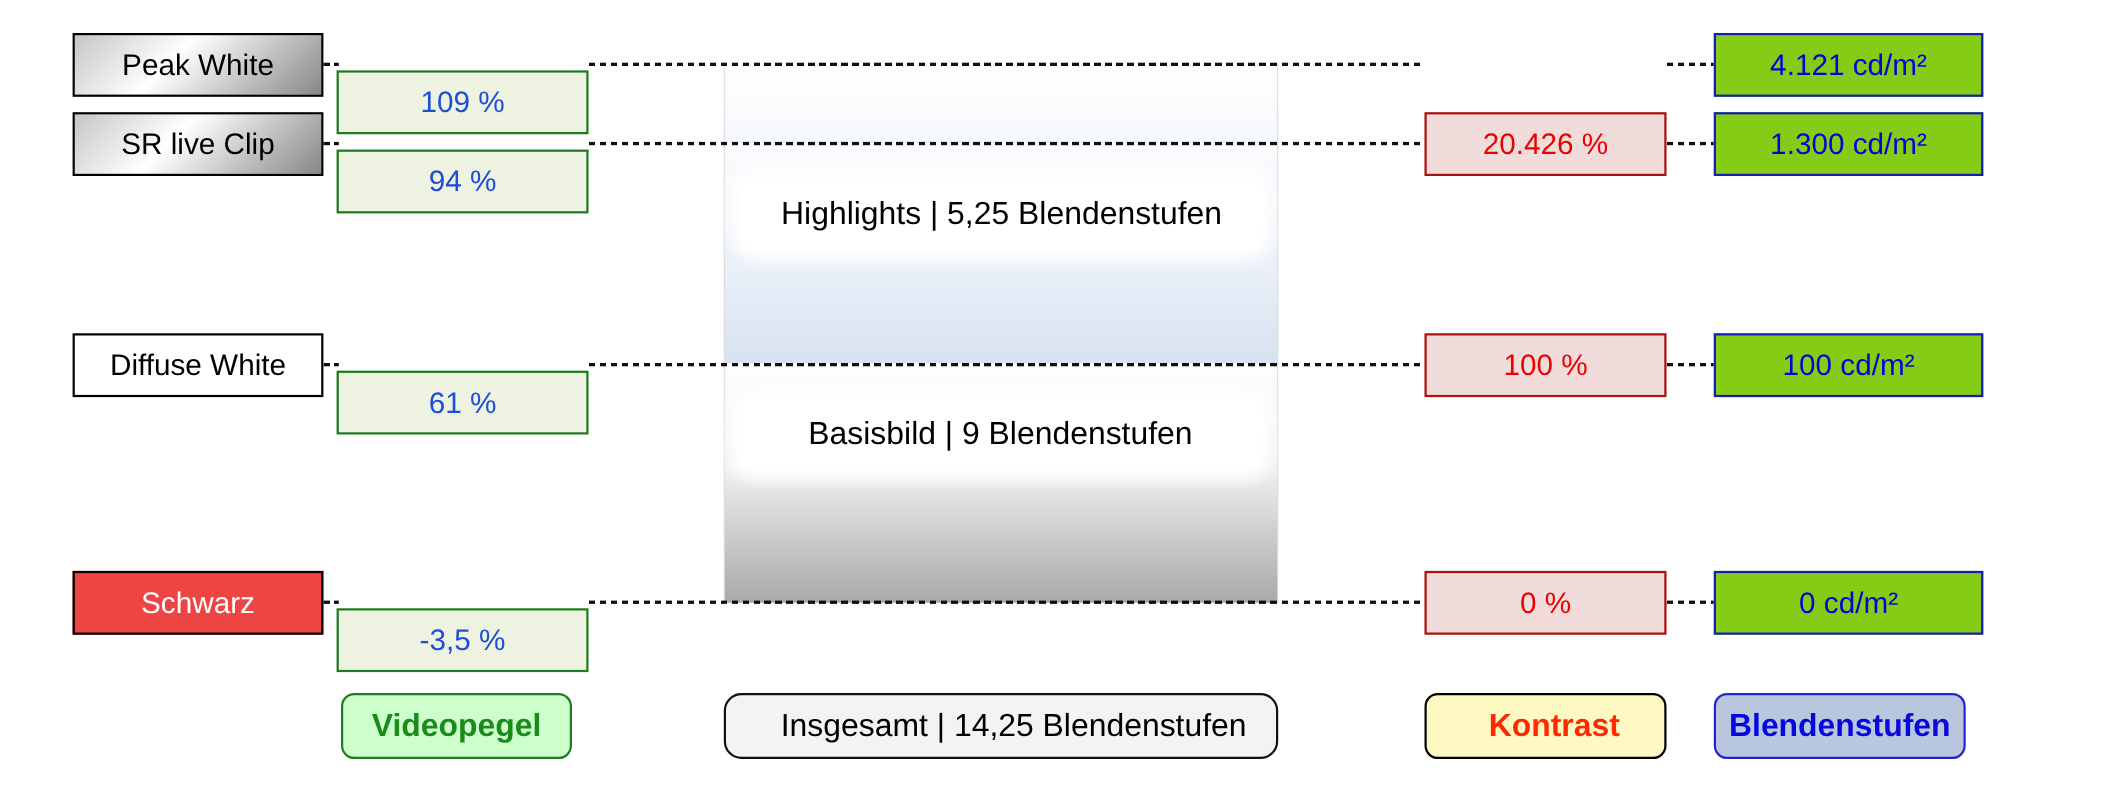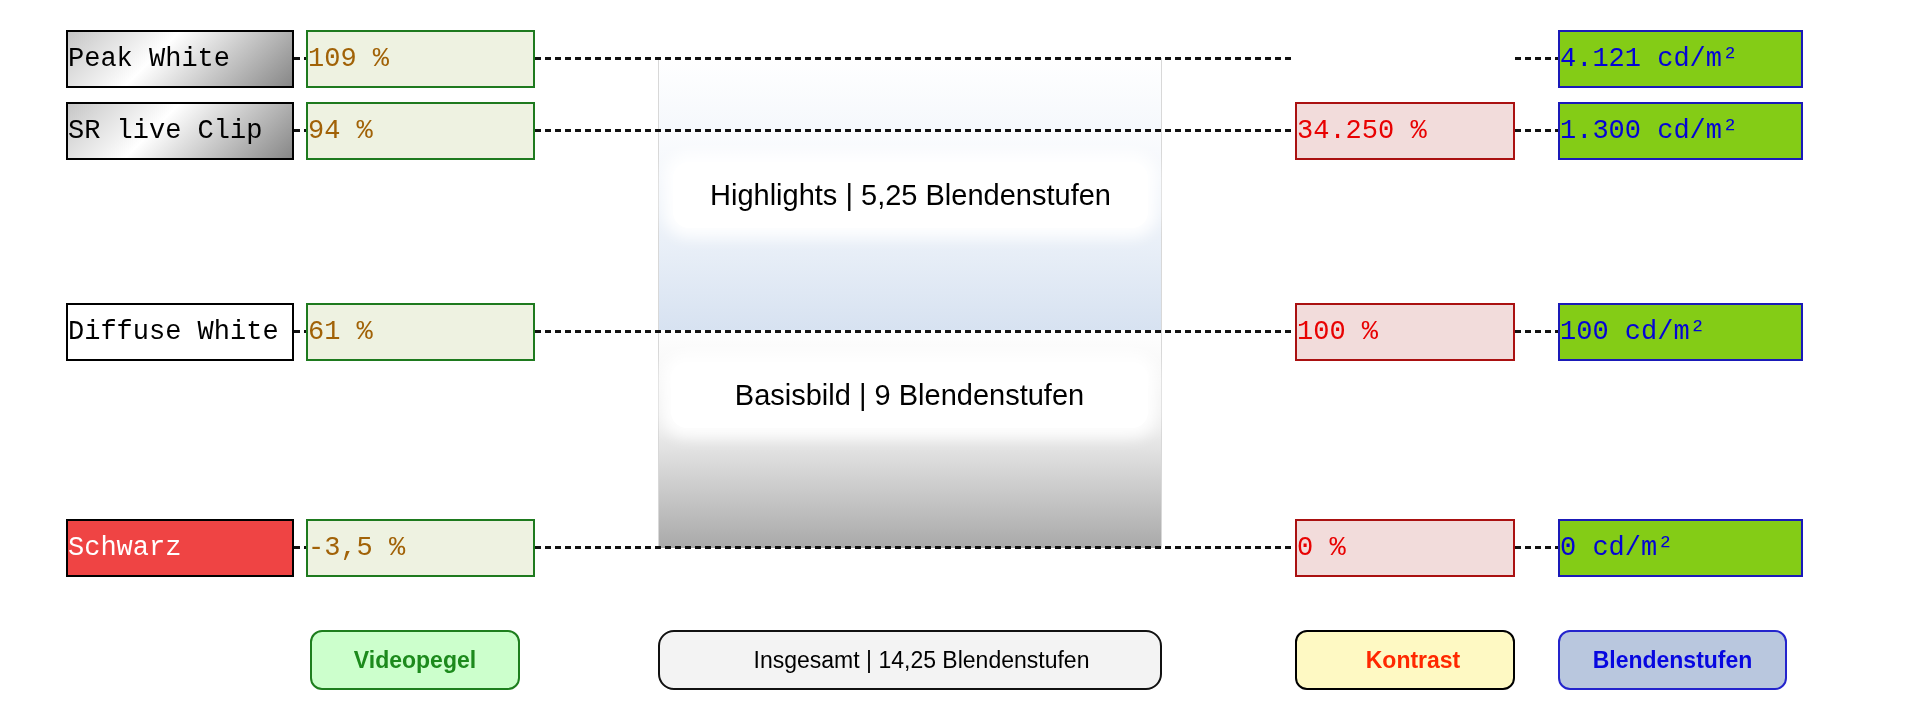--- a/index.html
+++ b/index.html
@@ -1,32 +1,32 @@
 <!DOCTYPE html>
 <html><head>
 <meta charset="utf-8">
 <style>
   html,body{margin:0;padding:0;background:#ffffff;}
   .stage{
     position:relative;width:1918px;height:715px;background:#ffffff;
     font-family:"Liberation Sans",sans-serif;color:#000;overflow:hidden;
   }
   
-  .bx{position:absolute;box-sizing:border-box;display:flex;align-items:center;
-      font-size:27px;line-height:1;z-index:3;font-family:Liberation Mono, monospace;}
+  .bx{position:absolute;box-sizing:border-box;display:flex;align-items:center;justify-content:center;
+      font-size:27px;line-height:1;z-index:3;}
   
   .r1{top:30px}.r2{top:102px}.r3{top:303px}.r4{top:519px}
   
   .lbl{left:66px;width:228px;height:58px;border:2px solid #000;}
   .lbl.metal{background:linear-gradient(135deg,#c6c6c6 0%,#ffffff 40%,#878787 100%);}
   .lbl.plain{background:#ffffff;}
   .lbl.black{background:#ef4444;color:#ffffff;border-color:#000000;}
   
   .val{height:58px;border:2.5px solid;}
-  .val.green{left:306px;width:229px;background:#eef2e1;border-color:#1e7a1e;color:#a16207;}
+  .val.green{left:306px;width:229px;background:#eef2e1;border-color:#1e7a1e;color:#1d4ed8;margin-top:34px;}
   .val.red{left:1295px;width:220px;background:#f2dcdb;border-color:#aa1111;color:#e80202;}
   .val.blue{left:1558px;width:245px;background:#84cc16;border-color:#1a1ab8;color:#0404d6;}
   
   .dash{position:absolute;height:2.5px;z-index:2;
         background:repeating-linear-gradient(90deg,#111 0,#111 6px,transparent 6px,transparent 10px);}
   .dy1{top:57px}.dy2{top:129px}.dy3{top:330px}.dy4{top:546px}
   .ds1{left:294px;width:14px}
   .ds2{left:535px;width:760px}
   .ds3{left:1515px;width:43px}
   
@@ -36,21 +36,21 @@
   .sec-top{top:0;height:72px;background:linear-gradient(#ffffff,#f5f8fc);}
   .sec-hi{top:72px;height:200px;background:linear-gradient(#fbfcfe 0%,#eaf0f8 55%,#d7e2f1 100%);}
   .sec-base{top:272px;height:218px;background:linear-gradient(#fefefe 0%,#eeeeee 45%,#a9a9a9 100%);}
   .pill{position:absolute;background:#ffffff;border-radius:16px;z-index:2;
         box-shadow:0 0 14px 10px rgba(255,255,255,0.9);
         display:flex;align-items:center;justify-content:center;font-size:29px;color:#000;}
   .pill-hi{left:14px;top:104px;width:475px;height:66px;}
   .pill-base{left:12px;top:304px;width:477px;height:66px;}
   
   .foot{position:absolute;top:630px;height:60px;box-sizing:border-box;z-index:3;
-        display:flex;align-items:center;justify-content:center;font-size:23px;}
+        display:flex;align-items:center;justify-content:center;font-size:29px;}
   .f-video{left:310px;width:210px;background:#ccffcc;border:2.5px solid #1e7e1e;border-radius:12px;
            color:#1c8a1c;font-weight:bold;}
   .f-total{left:658px;width:504px;background:#f3f3f3;border:2.5px solid #111;border-radius:16px;color:#000;padding-left:23px;}
   .f-kontrast{left:1295px;width:220px;background:#fef9c3;border:2.5px solid #000;border-radius:12px;
               color:#ff2800;font-weight:bold;padding-left:16px;}
   .f-leucht{left:1558px;width:229px;background:#b9c7de;border:2.5px solid #2424cc;border-radius:12px;
             color:#0707e0;font-weight:bold;}
 </style>
 </head>
 <body>
@@ -92,21 +92,21 @@
     <span>4.121 cd/m²</span>
   </div>
 
   <div class="bx lbl metal r2">
     <span>SR live Clip</span>
   </div>
   <div class="bx val green r2">
     <span>94 %</span>
   </div>
   <div class="bx val red r2">
-    <span>34.250 %</span>
+    <span>20.426 %</span>
   </div>
   <div class="bx val blue r2">
     <span>1.300 cd/m²</span>
   </div>
 
   <div class="bx lbl plain r3">
     <span>Diffuse White</span>
   </div>
   <div class="bx val green r3">
     <span>61 %</span>

